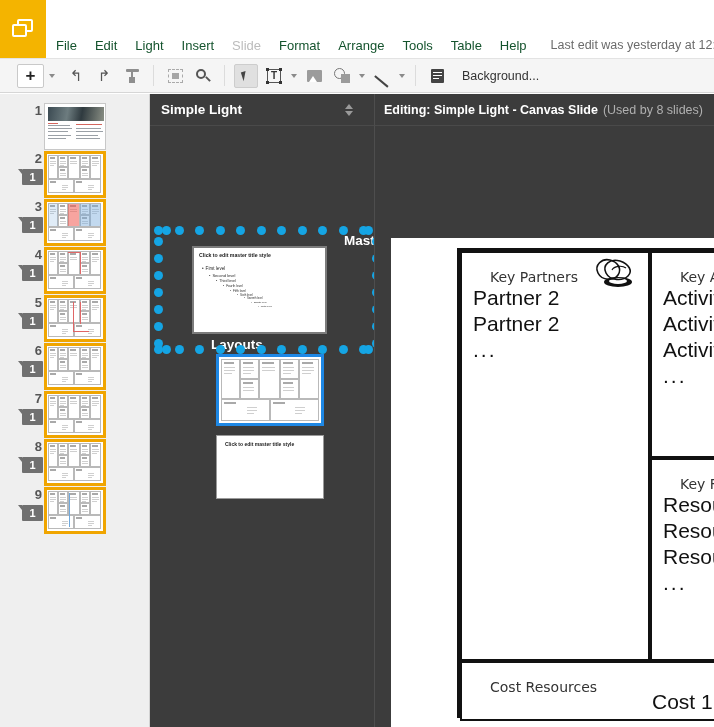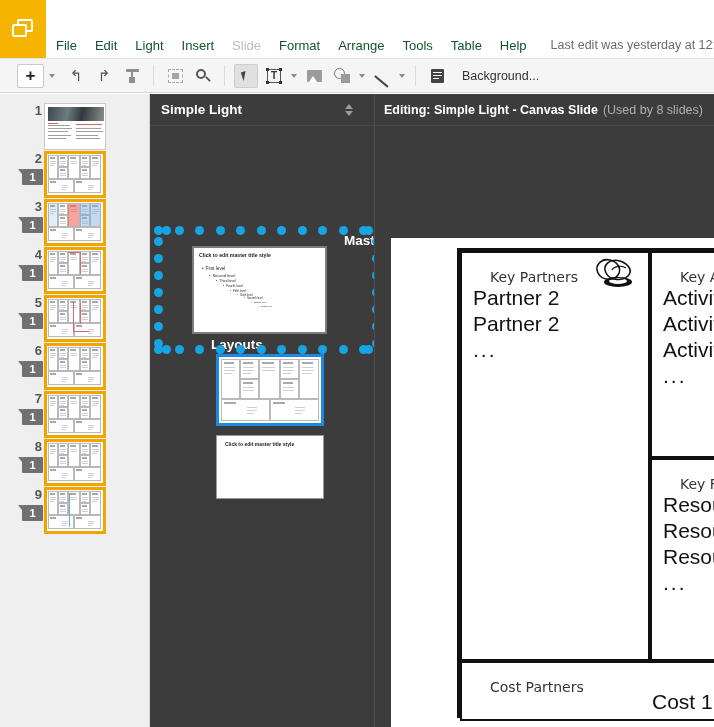--- a/index.html
+++ b/index.html
@@ -891,21 +891,21 @@
           <div class="ttl">Key Resources</div>
           <div class="items">
             <div>Resource 1</div>
             <div>Resource 2</div>
             <div>Resource 3</div>
             <div class="dots">...</div>
           </div>
         </div>
 
         <div class="box" style="left:0; top:410px; width:380px; height:60px;">
-          <div class="ttl">Cost Partners</div>
+          <div class="ttl">Cost Resources</div>
           <div class="cost-items">
             <div>Cost 1</div>
             <div>Cost 2</div>
           </div>
         </div>
 
       </div>
     </div>
   </div>
 

